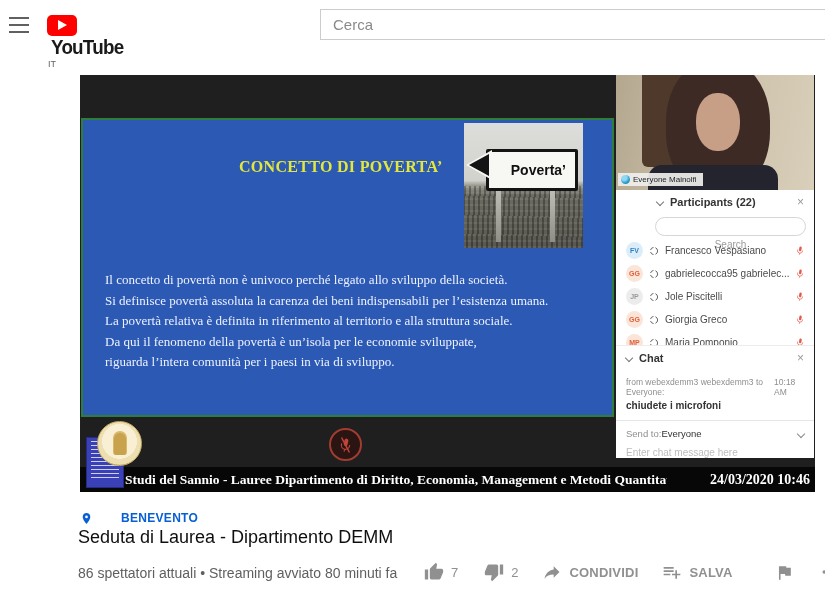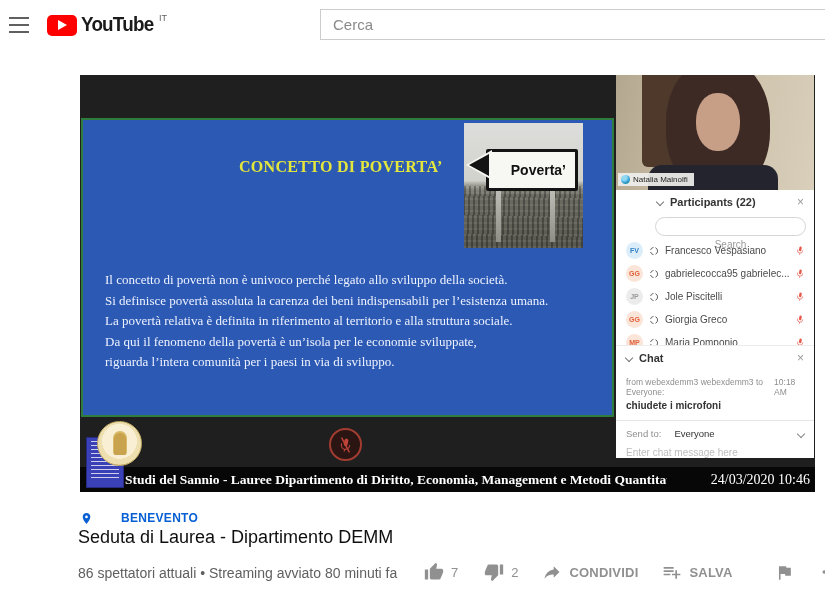--- a/index.html
+++ b/index.html
@@ -3,21 +3,21 @@
 <meta charset="utf-8">
 <style>
   * { margin:0; padding:0; box-sizing:border-box; }
   html,body { width:825px; height:591px; background:#fff; overflow:hidden;
               font-family:"Liberation Sans", sans-serif; position:relative; }
 
   
   .yt-header { position:absolute; left:0; top:0; width:825px; height:56px; background:#fff; }
   .hamburger { position:absolute; left:9px; top:17px; width:22px; height:16px; cursor:pointer; }
   .hamburger span { display:block; width:20px; height:2px; background:#606060; margin:0 0 5px 0; }
-  .yt-logo { position:absolute; left:47px; top:13px; display:flex; align-items:flex-start; }
+  .yt-logo { position:absolute; left:47px; top:13px; display:flex; align-items:flex-start;flex-direction:column; }
   .yt-play { width:30px; height:21px; background:#ff0000; border-radius:5px; position:relative; margin-top:2px; }
   .yt-play::after { content:''; position:absolute; left:11px; top:5px; border-left:9px solid #fff;
                     border-top:5.5px solid transparent; border-bottom:5.5px solid transparent; }
   .yt-word { font-size:20px; font-weight:bold; letter-spacing:-0.8px; color:#1a1a1a; margin-left:4px; transform:scaleX(.94); transform-origin:left; }
   .yt-region { font-size:9px; color:#616161; position:relative; top:0px; margin-left:1px; letter-spacing:0; }
   .search-box { position:absolute; left:320px; top:9px; width:520px; height:31px;
                 border:1px solid #ccc; background:#fff; box-shadow:inset 0 1px 2px #eee; }
   .search-box input { width:100%; height:100%; border:none; outline:none; padding:0 12px;
                       font-size:15px; color:#111; font-family:"Liberation Sans",sans-serif; }
   .search-box input::placeholder { color:#8a8a8a; }
@@ -57,21 +57,21 @@
           background:#3a40b5; border:1px solid #262a80; padding:3px 4px; }
   .doc-thumb i { display:block; height:1px; background:rgba(255,255,255,.75); margin-bottom:3px; }
   .mic-circle { position:absolute; left:249px; top:353px; width:33px; height:33px; border-radius:50%;
           border:2px solid #a23c31; background:#2a1513; display:flex; align-items:center; justify-content:center; }
   .mic-circle svg { transform:rotate(12deg); }
 
   .ticker { position:absolute; left:0; top:392px; width:735px; height:25px; background:#070707;
             display:flex; align-items:center; color:#fff; }
   .ticker-text { position:absolute; left:45px; right:148px; overflow:hidden; white-space:nowrap;
             font-family:"Liberation Serif",serif; font-weight:bold; font-size:13.5px; }
-  .ticker-time { position:absolute; right:5px; font-family:"Liberation Serif",serif; font-weight:normal; font-size:14px; }
+  .ticker-time { position:absolute; right:5px; font-family:"Liberation Serif",serif; font-weight:bold; font-size:14px; }
 
   
   .webcam { position:absolute; left:536px; top:0; width:198px; height:115px; overflow:hidden;
             background:linear-gradient(100deg,#b4a78f 0%, #c9bda6 40%, #d9cfba 100%); }
   .cabinet { position:absolute; left:13%; top:0; width:21%; height:80%; background:#4e392a; border-radius:0 0 6px 6px; }
   .hair { position:absolute; left:25%; top:-14%; width:53%; height:118%; background:#3d2a25; border-radius:46%; }
   .face { position:absolute; left:40.5%; top:16%; width:22%; height:50%; background:#c79e86; border-radius:48%; }
   .shoulders { position:absolute; left:16%; bottom:-4px; width:66%; height:25%; background:#23242e; border-radius:14px 14px 0 0; }
   .name-chip { position:absolute; left:2px; bottom:4px; background:rgba(238,238,236,.93);
             display:flex; align-items:center; gap:3px; padding:2px 6px 2px 3px; font-size:8px; color:#222; }
@@ -95,21 +95,21 @@
   .av-gray { background:#ececec; color:#9a9a9a; }
   .p-name { flex:1; font-size:10px; color:#4a4a4a; white-space:nowrap; overflow:hidden; }
   .mic-muted { color:#e5594a; flex:none; transform:rotate(10deg); }
 
   
   .chat { position:absolute; left:0; top:155px; width:100%; height:113px; background:#fff; border-top:1px solid #ececec; }
   .chat-meta { display:flex; justify-content:space-between; padding:7px 10px 0; font-size:8.5px; color:#8e8e8e; }
   .chat-msg { padding:3px 10px 0; font-size:10px; font-weight:bold; color:#333; }
   .chat-div { border-top:1px solid #e6e6e6; margin-top:9px; }
   .send-row { display:flex; align-items:center; padding:7px 10px 0; font-size:9.5px; color:#8e8e8e; }
-  .send-val { color:#333; margin-left:13px; flex:1; }
+  .send-val { color:#333; margin-left:0; flex:1; }
   .chev-dn { width:6px; height:6px; border-left:1.5px solid #888; border-bottom:1.5px solid #888; transform:rotate(-45deg); }
   .chat-input { padding:8px 10px 0; font-size:10px; color:#bdbdbd; }
 
   
   .loc-row { position:absolute; left:80px; top:511px; display:flex; align-items:center; gap:4px; cursor:pointer; }
   .loc-label { color:#065fd4; font-size:12px; font-weight:bold; letter-spacing:.3px;padding-left:24px; }
   .v-title { position:absolute; left:78px; top:527px; font-size:18px; color:#0f0f0f; }
   .v-stats { position:absolute; left:78px; top:565px; font-size:14px; color:#606060; }
   .actions { position:absolute; left:424px; top:562px; display:flex; align-items:center; color:#909090; }
   .act { display:flex; align-items:center; gap:7px; cursor:pointer; }
@@ -185,21 +185,21 @@
     <div class="ticker-time">24/03/2020 10:46</div>
   </div>
 
   <div class="webcam">
     <div class="cabinet"></div>
     <div class="hair"></div>
     <div class="face"></div>
     <div class="shoulders"></div>
     <div class="name-chip">
       <span class="webex-ball"></span>
-      <span>Natalia Mainolfi</span>
+      <span>Everyone Mainolfi</span>
     </div>
   </div>
 
   <div class="panel">
     <div class="p-header">
       <span class="chev"></span>
       <span class="p-title">Participants (22)</span>
       <span class="x-btn">×</span>
     </div>
     <div class="search-pill">

